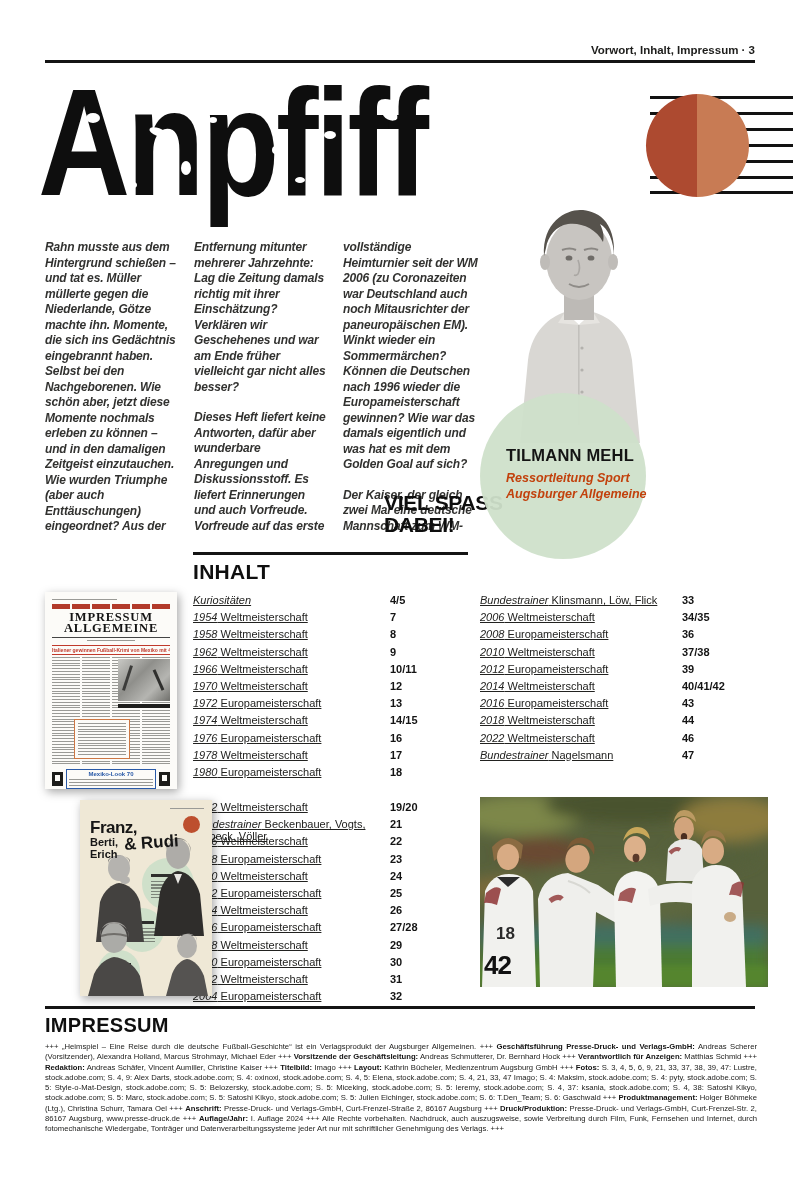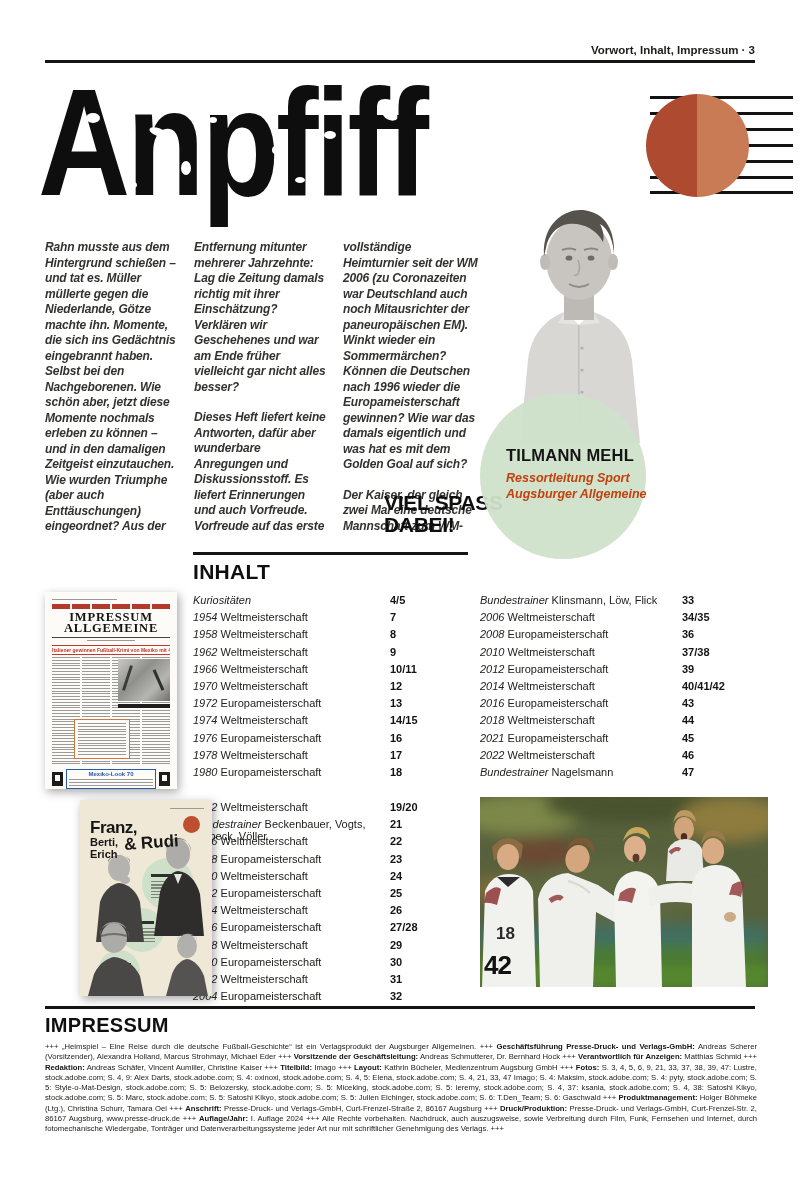--- a/index.html
+++ b/index.html
@@ -47,21 +47,21 @@
   .author-name { font-size:16.5px; font-weight:900; color:#141414; letter-spacing:0.2px; }
   .author-role { font-size:12.5px; line-height:16px; font-weight:bold; font-style:italic; color:#c2410c; margin-top:5px; }
   
   .toc-rule { position:absolute; left:193px; top:552px; width:275px; height:3px; background:#141414; }
   .toc-heading { position:absolute; left:193px; top:560px; font-size:21px; font-weight:900; letter-spacing:0.3px; color:#0f0f0f; }
   .toc-col { position:absolute; width:290px; }
   #toc-left-top  { left:193px; top:594px; }
   #toc-left-bot  { left:193px; top:801px; }
   #toc-right     { left:480px; top:594px; }
   .toc-row { display:flex; height:17.2px; font-size:11px; color:#222220; align-items:flex-start; }
-  .toc-label { width:197px; padding-right:2px; }
+  .toc-label { width:197px; padding-right:2px;text-decoration:underline; }
   #toc-right .toc-label { width:202px; }
   .toc-label em { font-style:italic; font-weight:normal; }
   .toc-page { font-weight:bold; color:#141414; }
   
   .thumb { position:absolute; left:45px; background:#fcfbf8; box-shadow:2px 3px 9px rgba(0,0,0,0.35); }
   #thumb-news { top:592px; width:132px; height:197px; padding:7px 7px 5px; }
   #thumb-mag  { top:800px; width:132px; height:196px; background:#efe8d6; overflow:hidden;margin-left:35px; }
   .fake { background:repeating-linear-gradient(to bottom, #9a9a96 0 1px, transparent 1px 2.8px); }
   .fakedark { background:repeating-linear-gradient(to bottom, #3a3a38 0 1.4px, transparent 1.4px 3.2px); }
   .news-microline { width:55%; height:2px; margin-bottom:3px; }
@@ -307,24 +307,20 @@
       </div>
       <div class="toc-row">
         <span class="toc-label"><em>2016</em> Europameisterschaft</span>
         <span class="toc-page">43</span>
       </div>
       <div class="toc-row">
         <span class="toc-label"><em>2018</em> Weltmeisterschaft</span>
         <span class="toc-page">44</span>
       </div>
       <div class="toc-row">
-        <span class="toc-label"><em>2021</em> Europameisterschaft</span>
-        <span class="toc-page">45</span>
-      </div>
-      <div class="toc-row">
         <span class="toc-label"><em>2022</em> Weltmeisterschaft</span>
         <span class="toc-page">46</span>
       </div>
       <div class="toc-row">
         <span class="toc-label"><em>Bundestrainer</em> Nagelsmann</span>
         <span class="toc-page">47</span>
       </div>
     </div>
 
   <div class="thumb" id="thumb-news">

